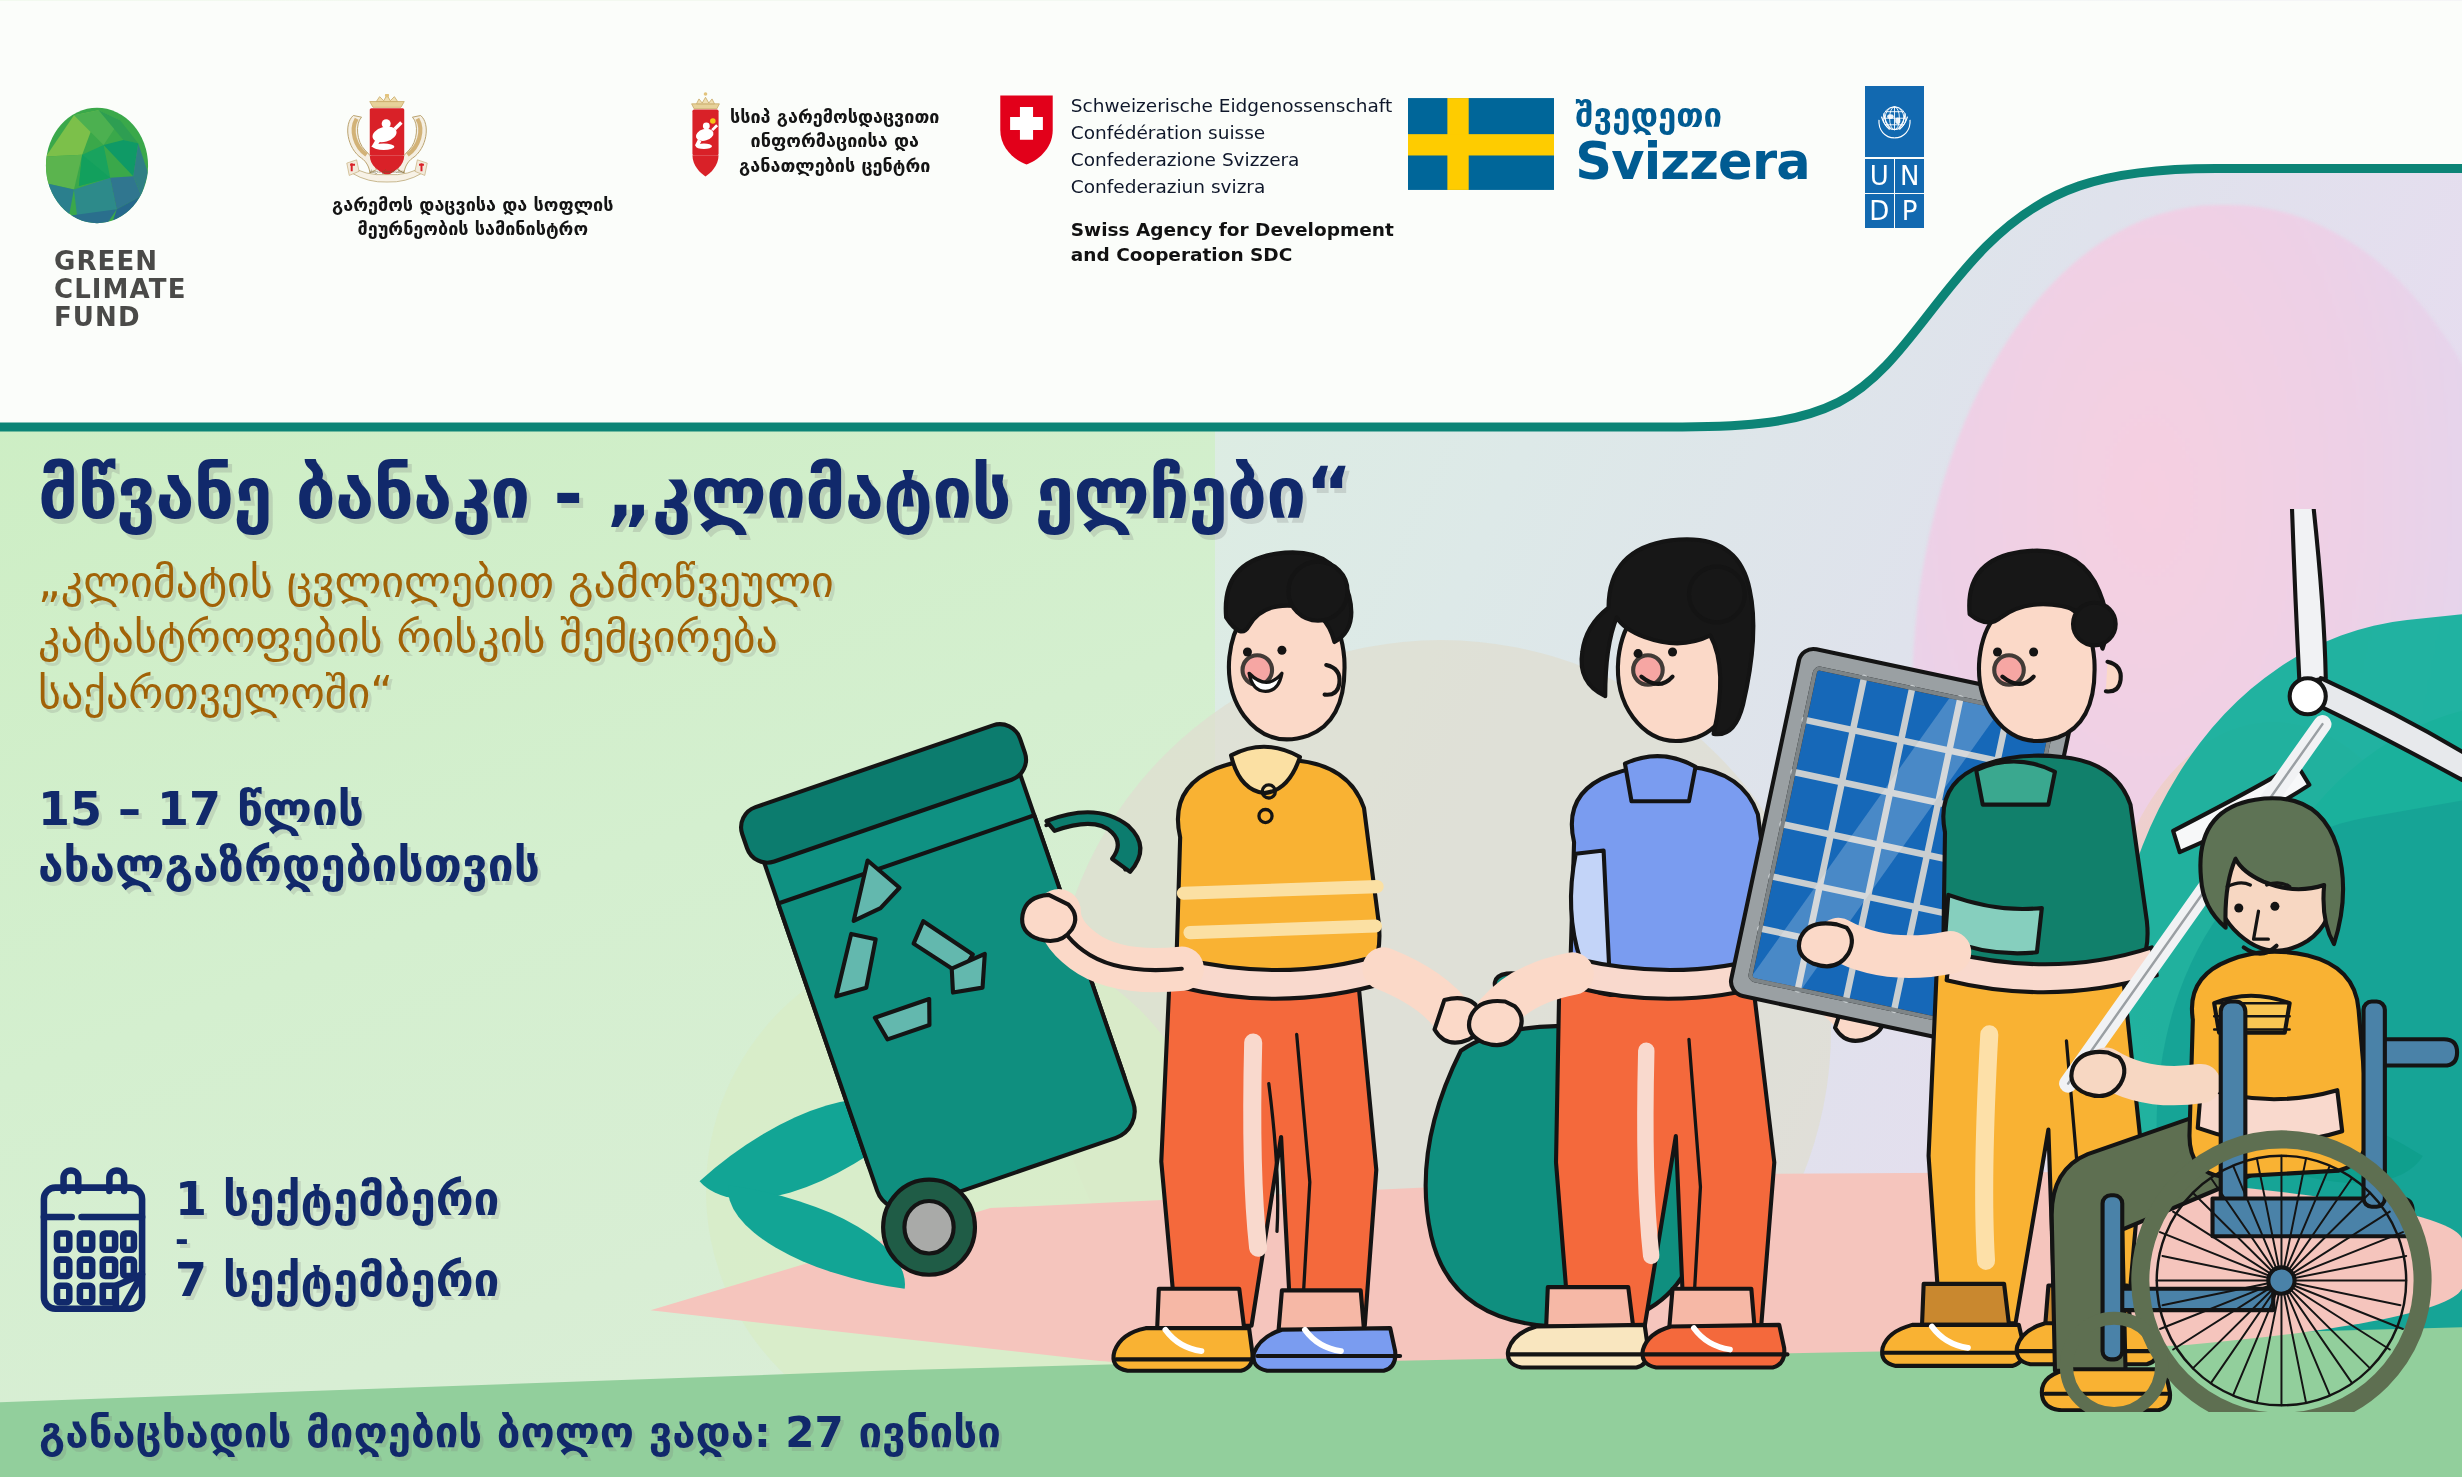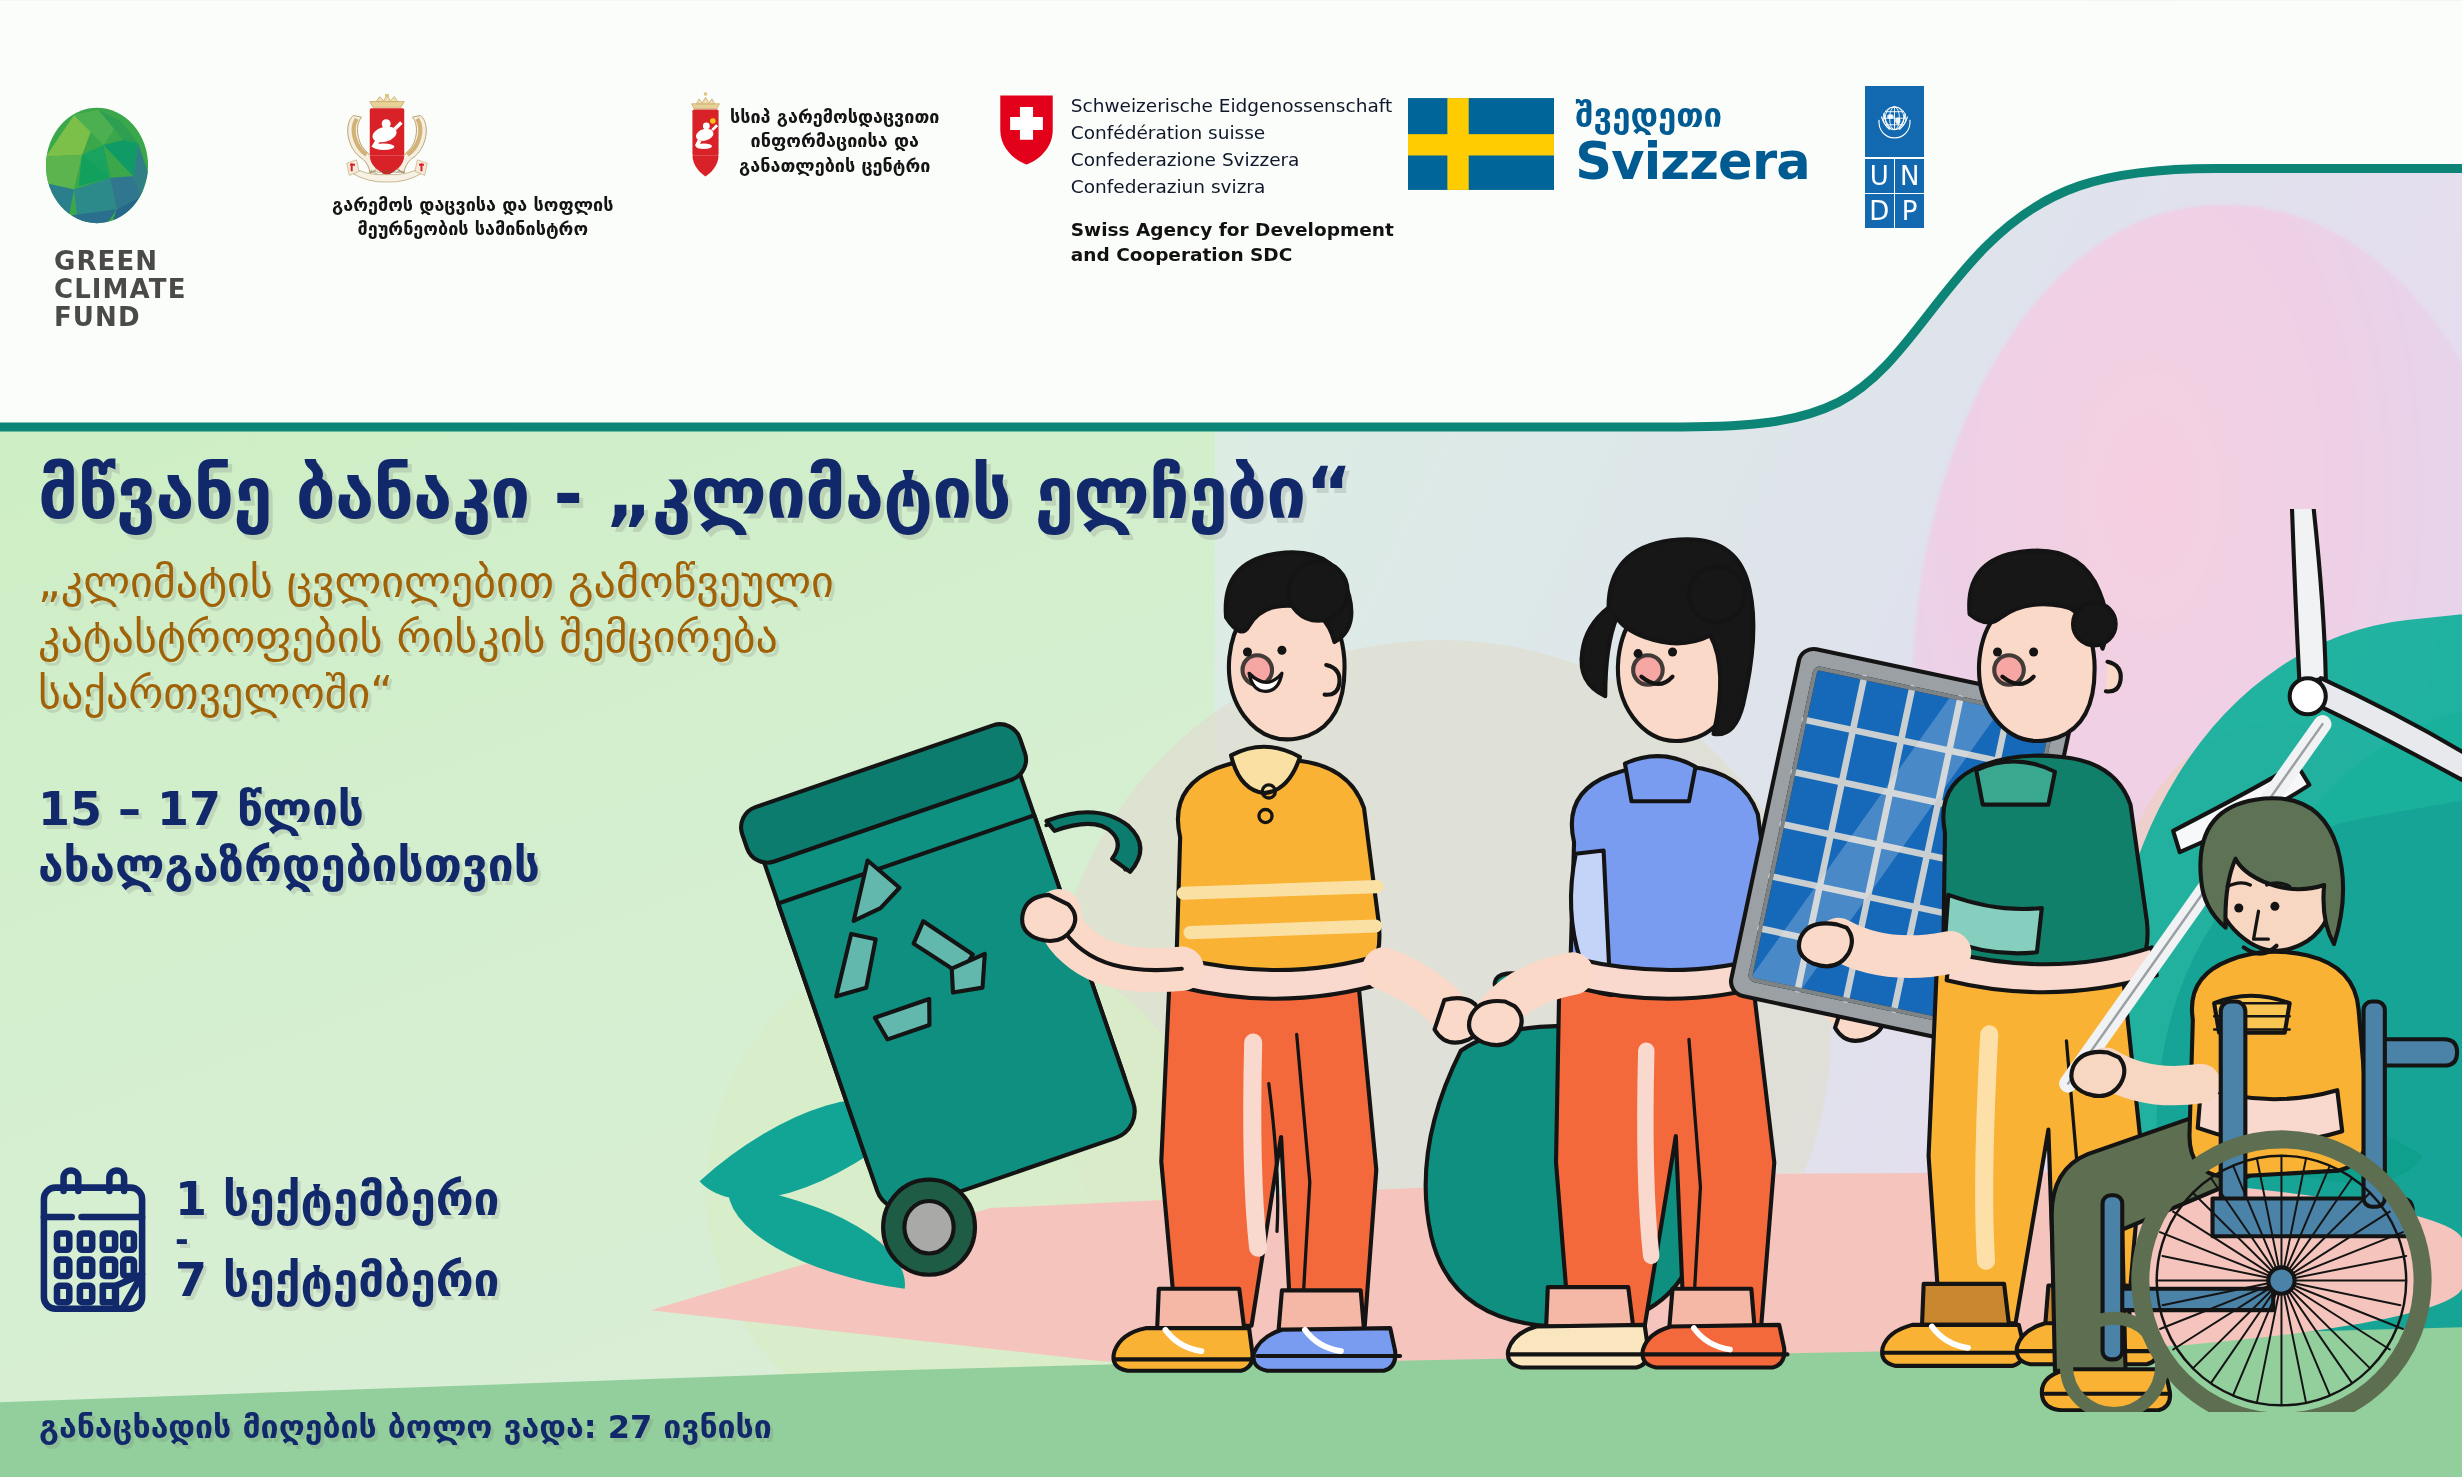--- a/index.html
+++ b/index.html
@@ -90,21 +90,21 @@
      line-height:1.26; text-shadow:3.3px 4.1px 0 rgba(120,120,120,.2); }
   .ages { margin-top:61px; font-size:46px; font-weight:700; color:#11296b;
      line-height:1.22; text-shadow:3.3px 4.1px 0 rgba(120,120,120,.2); }
 
   .dates { position:absolute; left:39px; top:1166px; display:flex; align-items:center; z-index:6; }
   .cal-icon { width:108px; height:148px; margin-right:28px; flex:0 0 auto; }
   .dates-txt { font-size:46px; font-weight:700; color:#11296b; line-height:1.12;
      text-shadow:3.3px 4.1px 0 rgba(120,120,120,.2); }
   .dash { font-size:33px; line-height:.9; }
 
-  .deadline { position:absolute; left:39px; top:1408px; font-size:32px; font-weight:700;
+  .deadline { position:absolute; left:39px; top:1408px; font-size:42px; font-weight:700;
      color:#11296b; text-shadow:3.3px 4.1px 0 rgba(120,120,120,.2); z-index:6; }
 
   
   .illus { position:absolute; left:673px; top:509px; width:1789px; height:903px; z-index:4; }
   .illus svg { display:block; }
 </style>
 </head>
 <body>
 
 <div id="poster">

